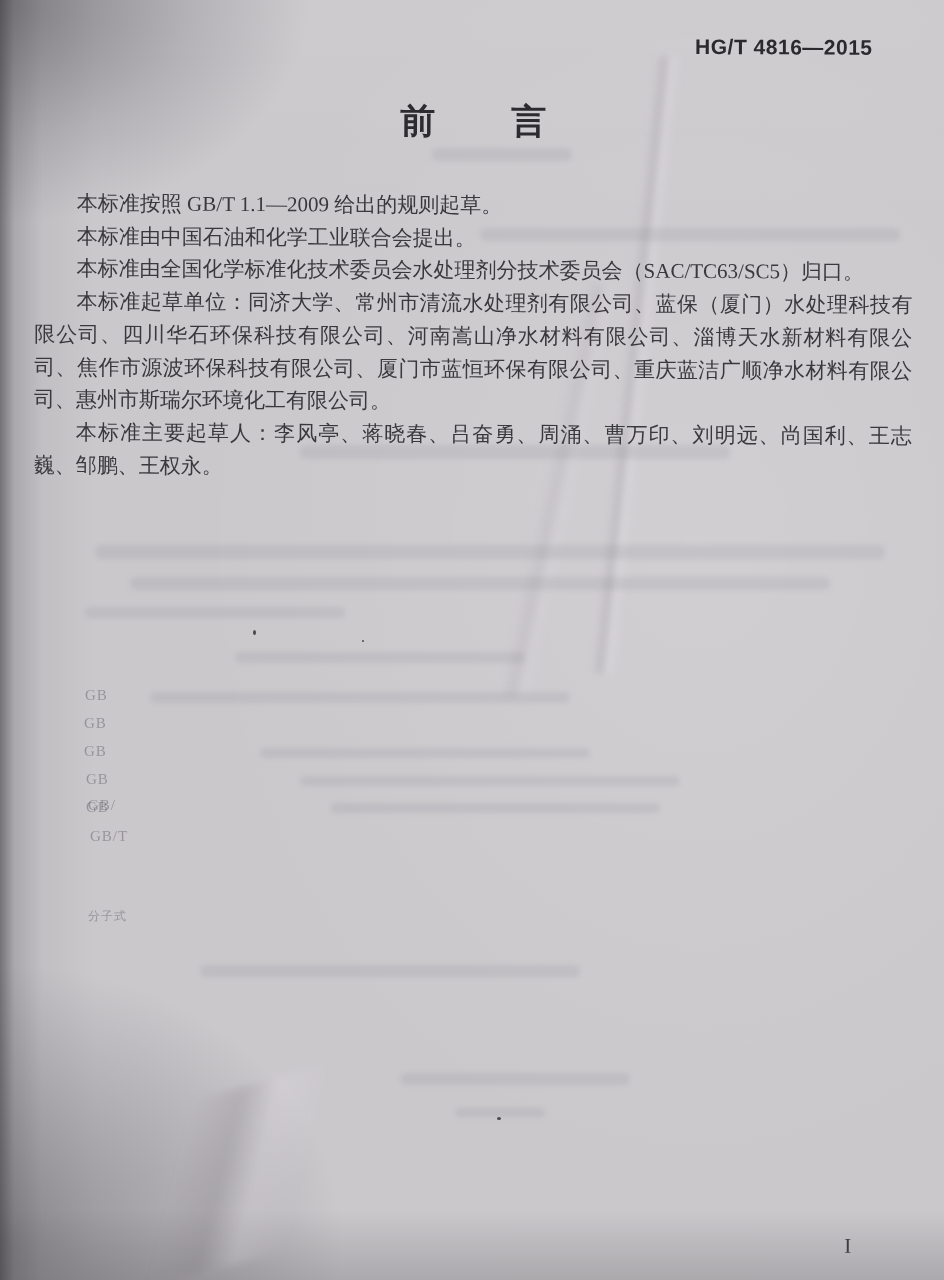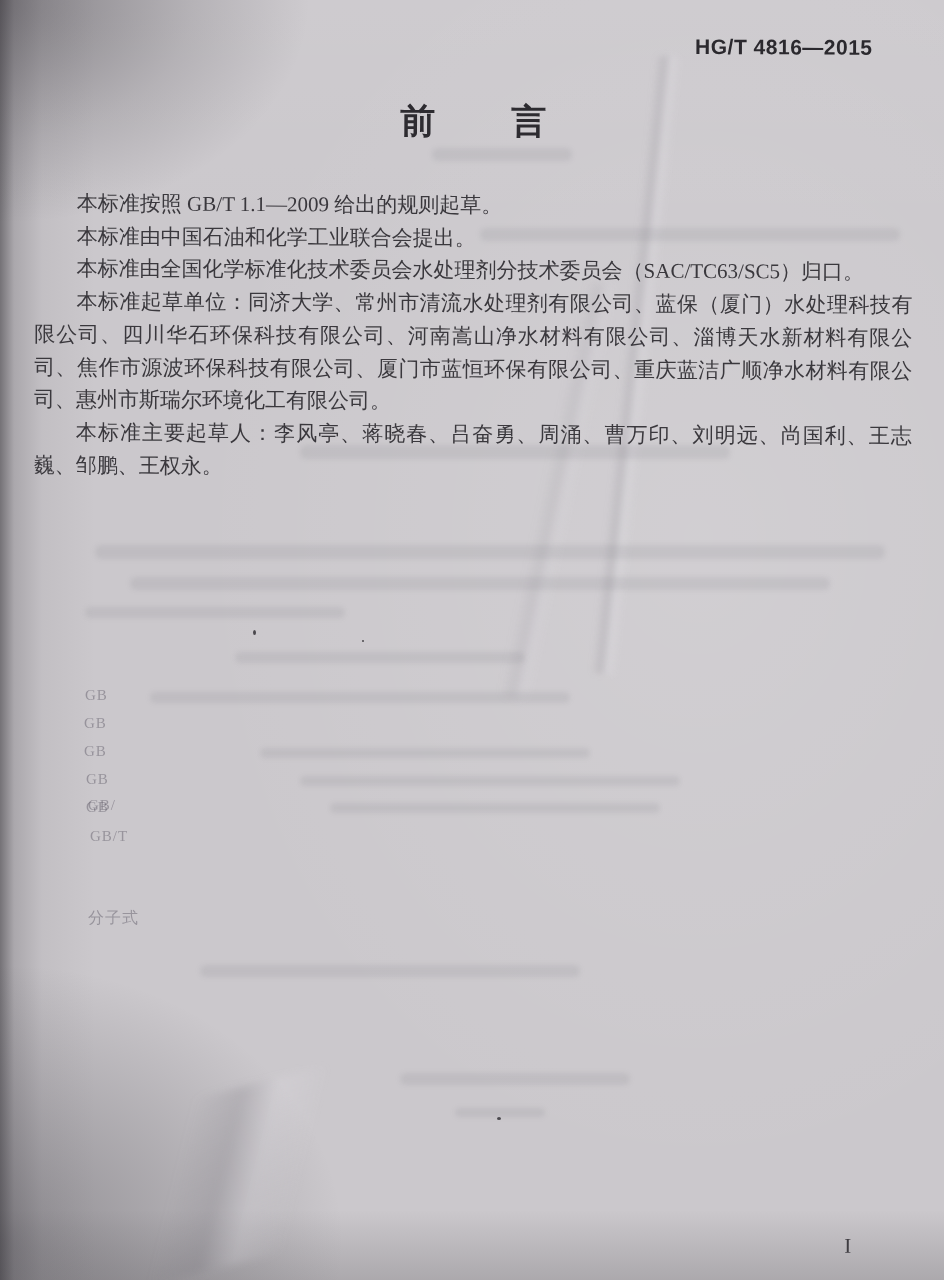--- a/index.html
+++ b/index.html
@@ -105,21 +105,21 @@
   <div class="smudge" style="left:400px;top:1073px;width:230px;height:12px;"></div>
   <div class="smudge" style="left:455px;top:1108px;width:90px;height:9px;"></div>
 
   <div class="ghost-text" style="left:85px;top:687px;">GB</div>
   <div class="ghost-text" style="left:84px;top:715px;">GB</div>
   <div class="ghost-text" style="left:84px;top:743px;">GB</div>
   <div class="ghost-text" style="left:86px;top:771px;">GB</div>
   <div class="ghost-text" style="left:86px;top:799px;">GB</div>
   <div class="ghost-text" style="left:88px;top:781px;margin-top:16px;">GB/</div>
   <div class="ghost-text" style="left:90px;top:828px;">GB/T</div>
-  <div class="ghost-text" style="left:88px;top:908px;font-size:16px;">分子式</div>
+  <div class="ghost-text" style="left:88px;top:908px;font-size:12px;">分子式</div>
 
   <div class="speck" style="left:253px;top:630px;width:3px;height:5px;"></div>
   <div class="speck" style="left:497px;top:1117px;width:4px;height:3px;"></div>
   <div class="speck" style="left:362px;top:640px;width:2px;height:2px;"></div>
 
   <div class="sheet-content">
     <div class="std-code">HG/T 4816—2015</div>
 
     <h1 class="fw-title">前　　言</h1>
 

